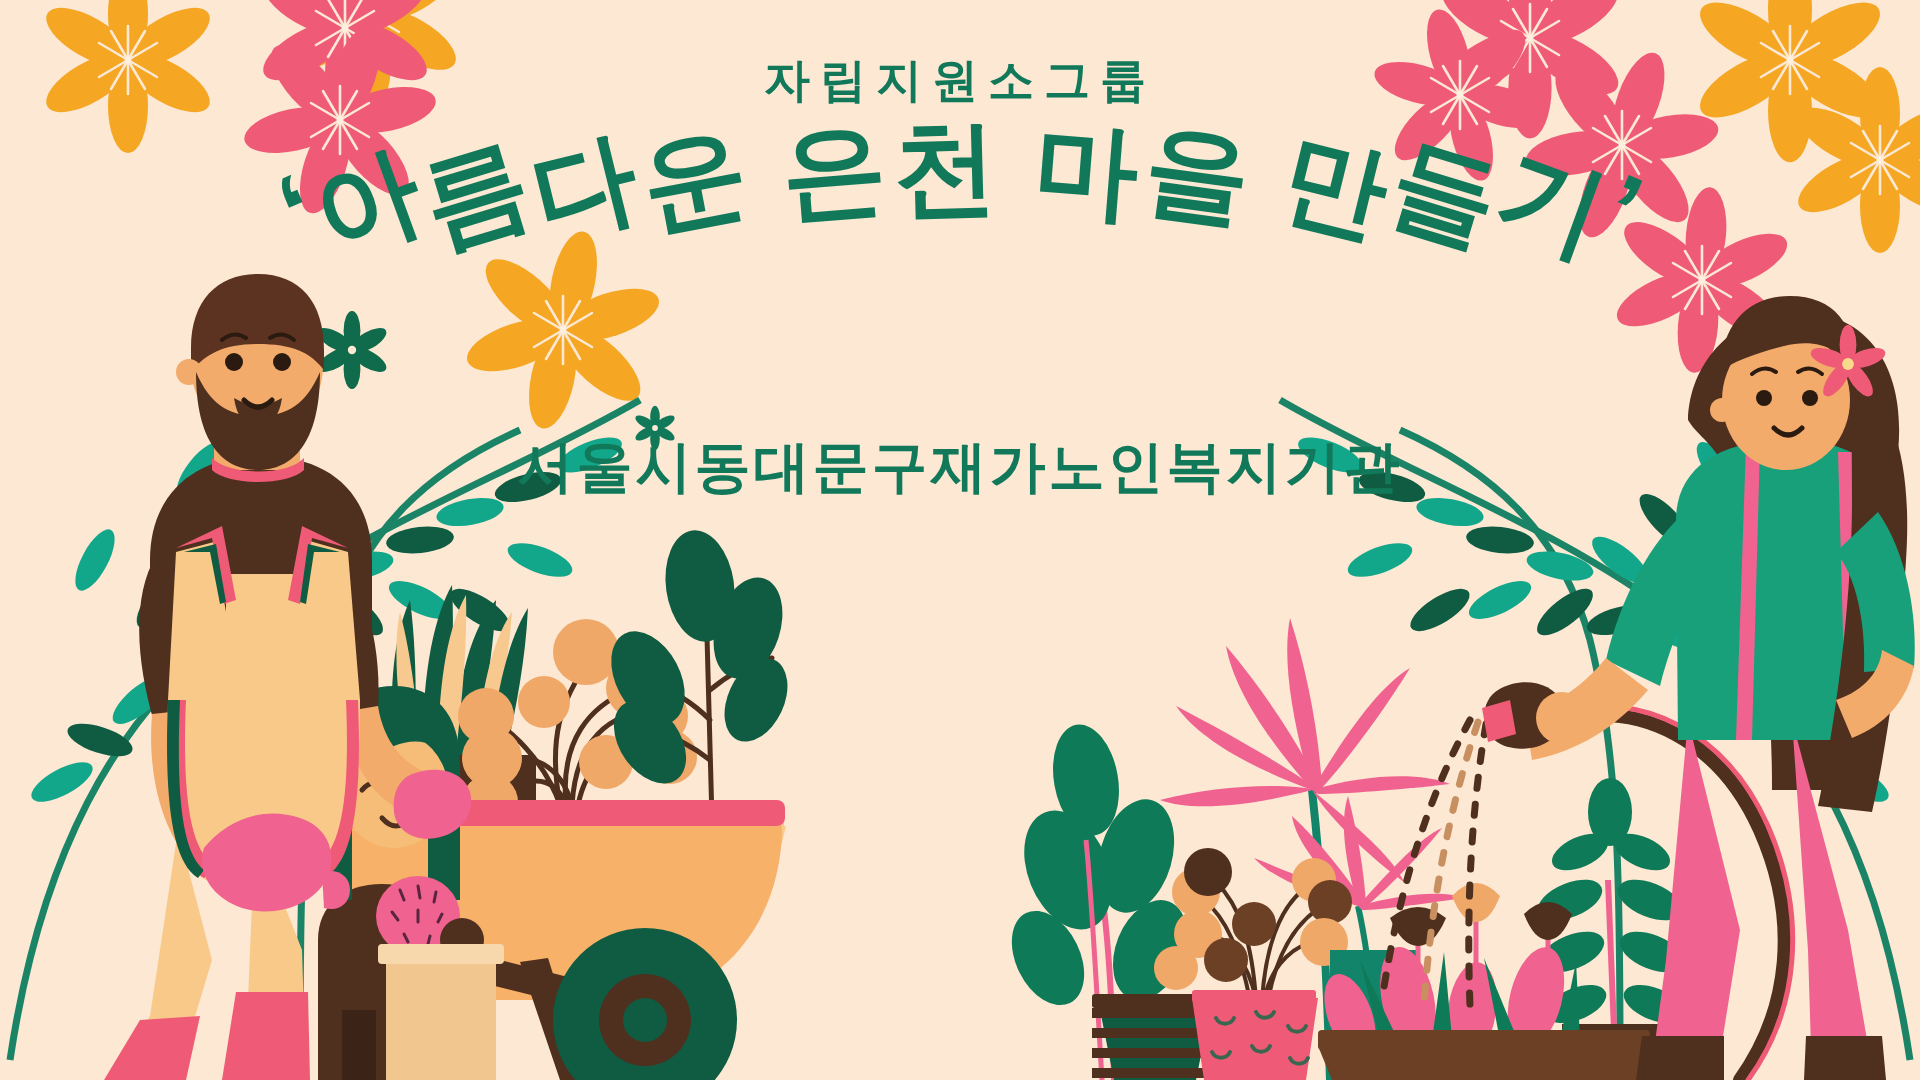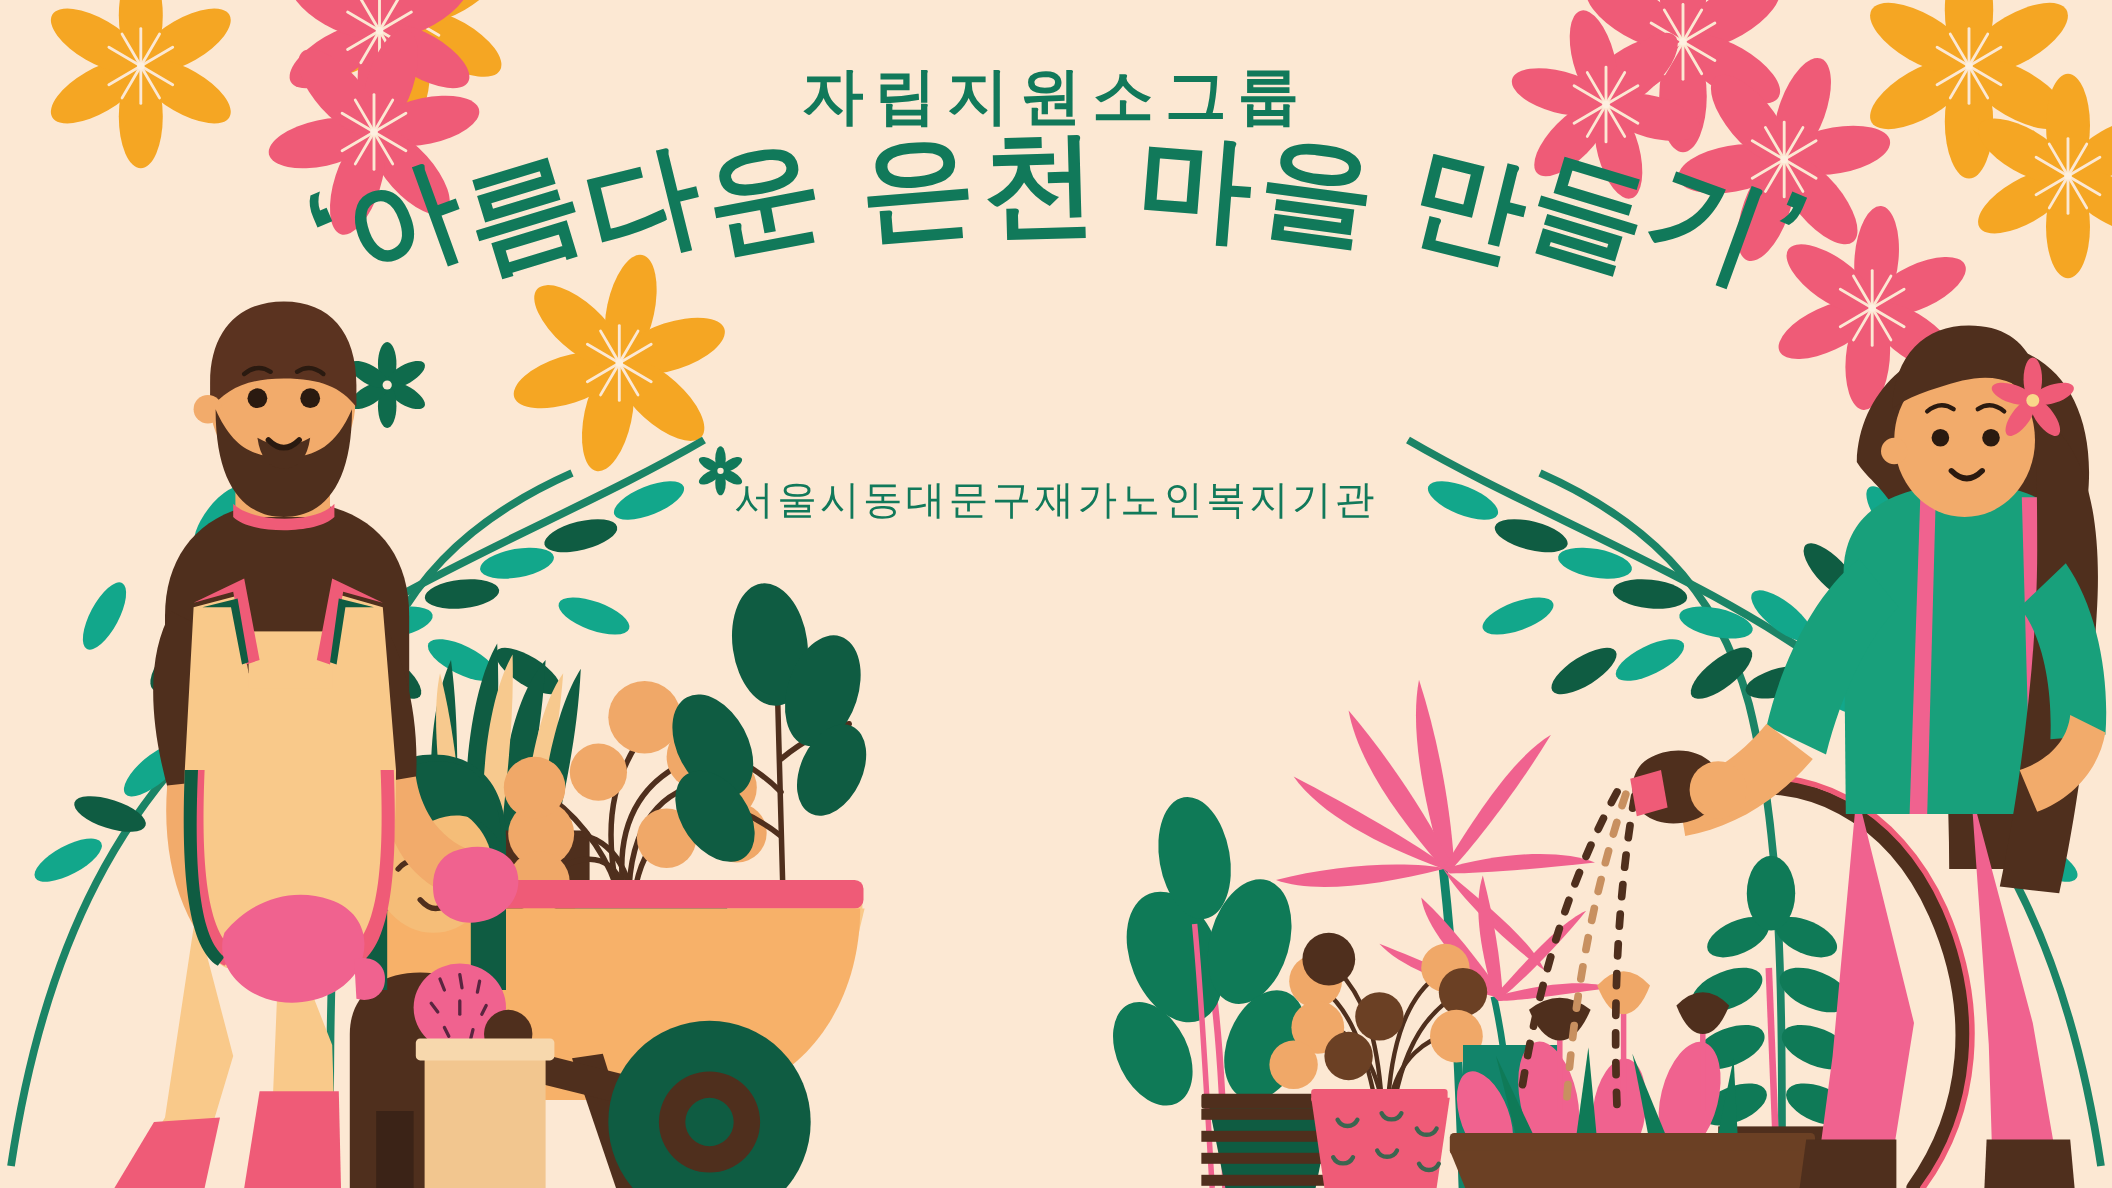--- a/index.html
+++ b/index.html
@@ -8,37 +8,37 @@
     background:#fce8d3;
     font-family:"Liberation Sans", sans-serif;
   }
   #poster{position:relative;width:1920px;height:1080px;overflow:hidden;background:#fce8d3;}
   .layer{position:absolute;inset:0;width:1920px;height:1080px;}
   .txt{position:absolute;color:#11795a;white-space:nowrap;}
 
   
   #eyebrow{
     left:0;right:0;top:50px;text-align:center;
-    font-size:56px;font-weight:bold;letter-spacing:10px;
+    font-size:46px;font-weight:bold;letter-spacing:10px;
     color:#11795a;
   }
   
   #title-arc{
     position:absolute;left:0;right:0;top:150px;height:270px;
     display:flex;justify-content:center;align-items:flex-start;
   }
   #title-arc .ch{
     display:inline-block;
     font-size:104px;font-weight:bold;color:#11795a;
     transform-origin:50% 160px;
     line-height:1;
   }
   #orgline{
     left:0;right:0;top:430px;text-align:center;
-    font-size:36px;font-weight:normal;letter-spacing:3px;
+    font-size:56px;font-weight:bold;letter-spacing:3px;
     color:#11795a;
   }
 </style>
 </head>
 <body>
 
 <div id="poster">
 
   <svg class="layer" viewBox="0 0 1920 1080" preserveAspectRatio="none">
     <defs>

